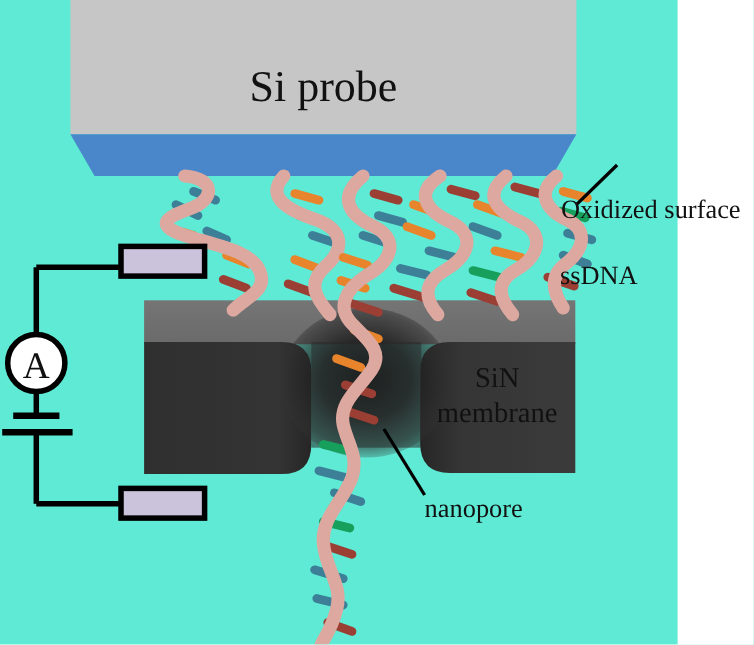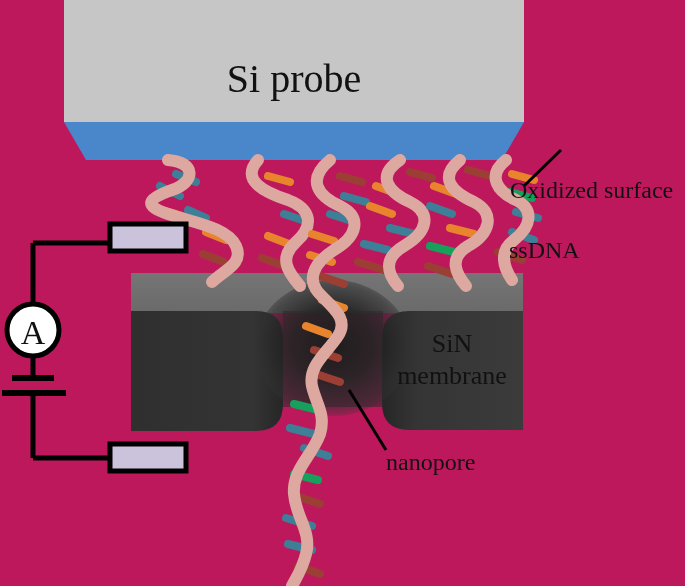--- a/index.html
+++ b/index.html
@@ -1,17 +1,17 @@
 <!DOCTYPE html>
 <html><head>
 <meta charset="utf-8">
 <style>
   html,body{margin:0;padding:0;background:#ffffff;}
   body{width:685px;height:586px;overflow:hidden;font-family:"Liberation Serif",serif;}
-  #stage{position:relative;width:685px;height:586px;background:#be185d;}
+  #stage{position:relative;width:616px;height:586px;background:#5eead4;}
   svg{display:block;}
   .lbl{font-family:"Liberation Serif",serif;fill:#111111;}
 </style>
 </head>
 <body>
 
 <div id="stage">
   <svg width="685" height="586" viewBox="0 0 685 586">
     <defs>
       <radialGradient id="poreGrad" cx="50%" cy="48%" r="58%">

